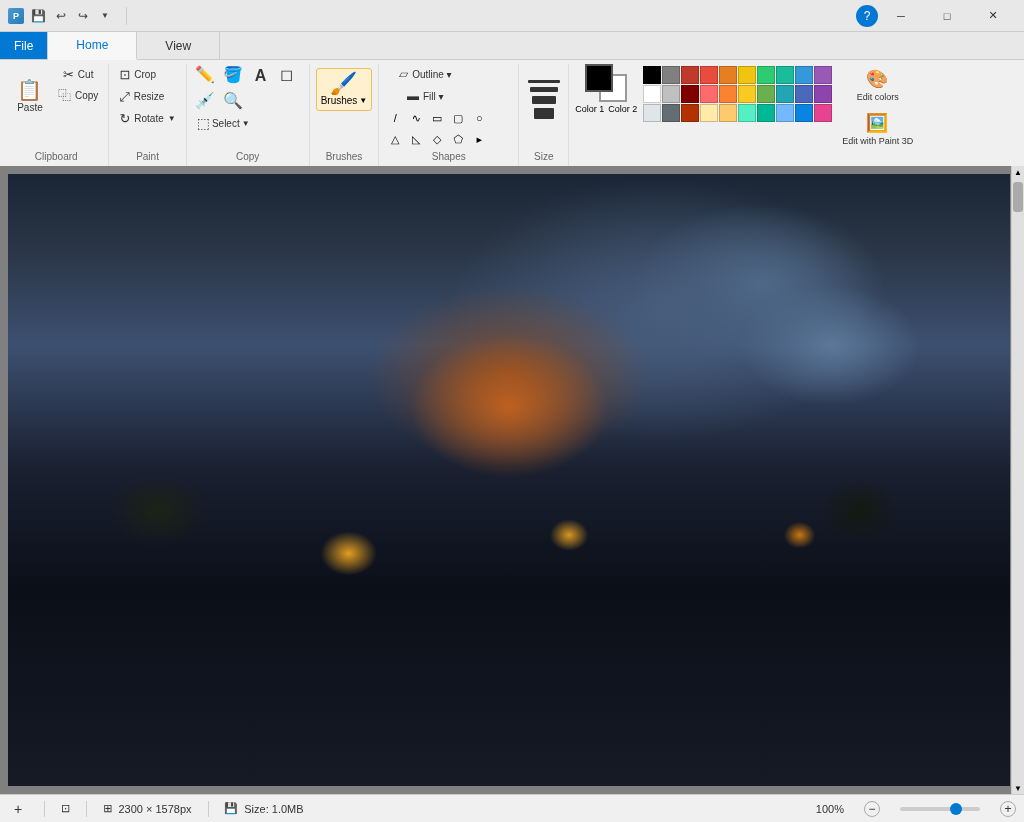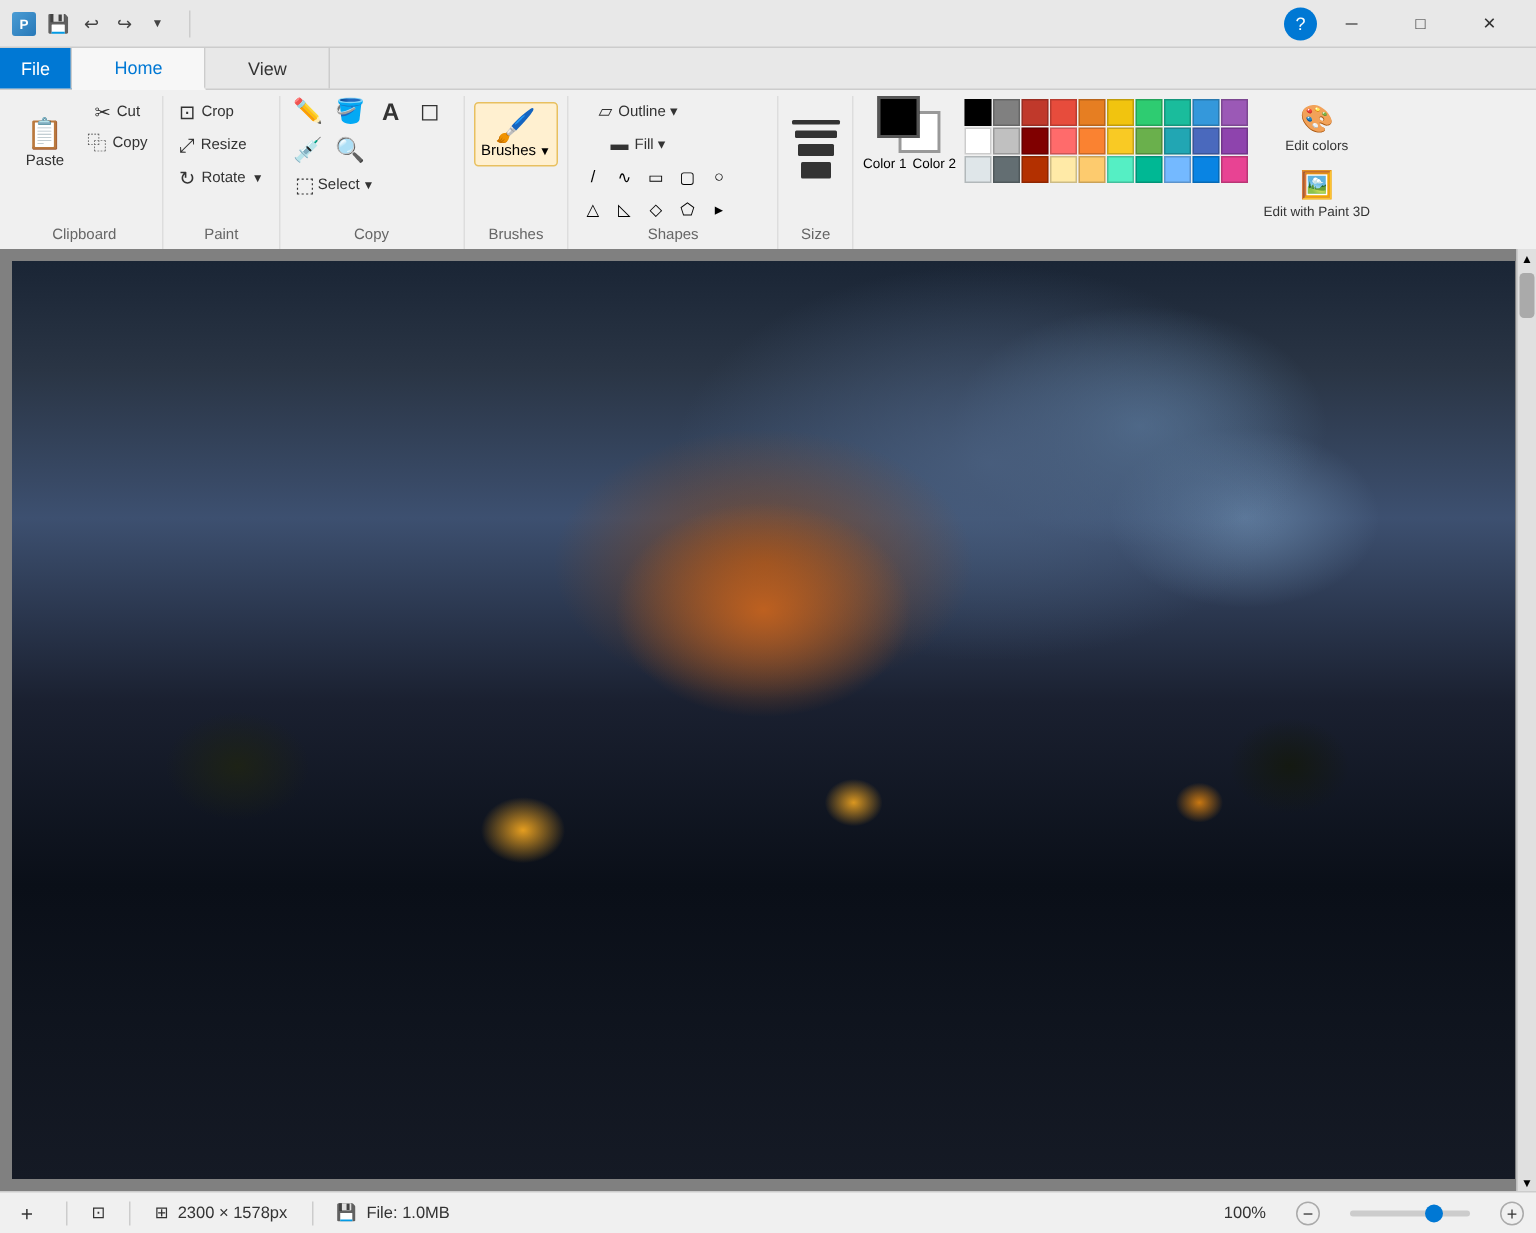--- a/index.html
+++ b/index.html
@@ -412,21 +412,21 @@
       <div style="cursor:pointer;">⊡</div>
     </div>
     <div class="divider"></div>
     <div class="status-section">
       <span>⊞</span>
       <span>2300 × 1578px</span>
     </div>
     <div class="divider"></div>
     <div class="status-section">
       <span>💾</span>
-      <span>File: 1.0MB</span>
+      <span>Size: 1.0MB</span>
     </div>
     <div class="status-spacer"></div>
     <div class="status-section" style="gap:20px;text-align:right;">
       <span>100%</span>
       <div style="cursor:pointer; width:16px; height:16px; border:1px solid #aaa; border-radius:50%; display:flex; align-items:center; justify-content:center; font-size:12px;">−</div>
       <div class="zoom-slider">
         <div class="zoom-thumb"></div>
       </div>
       <div style="cursor:pointer; width:16px; height:16px; border:1px solid #aaa; border-radius:50%; display:flex; align-items:center; justify-content:center; font-size:12px;">+</div>
     </div>

